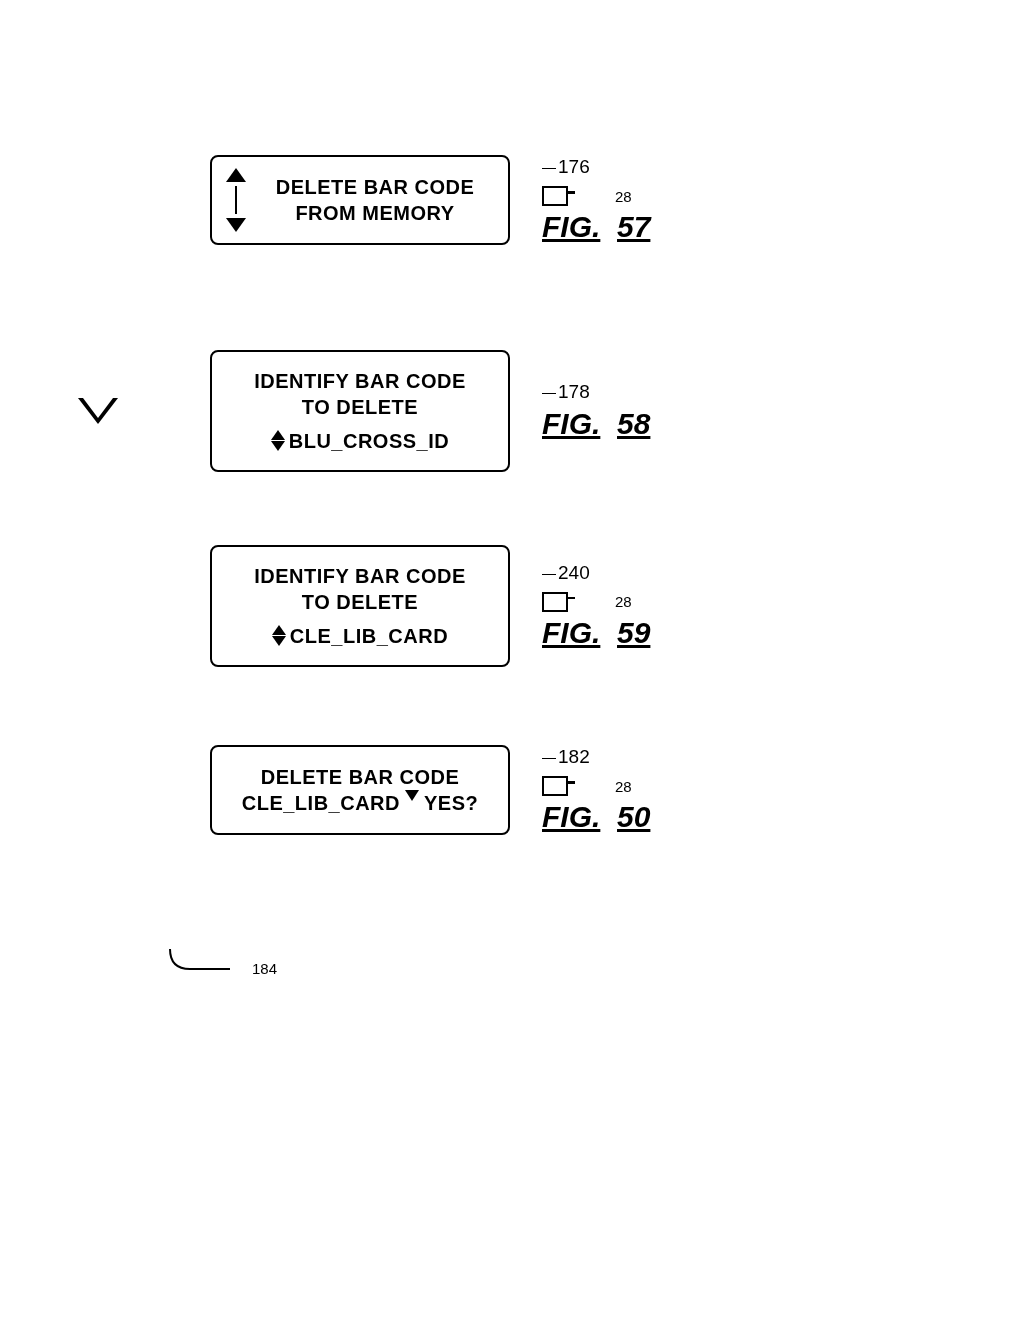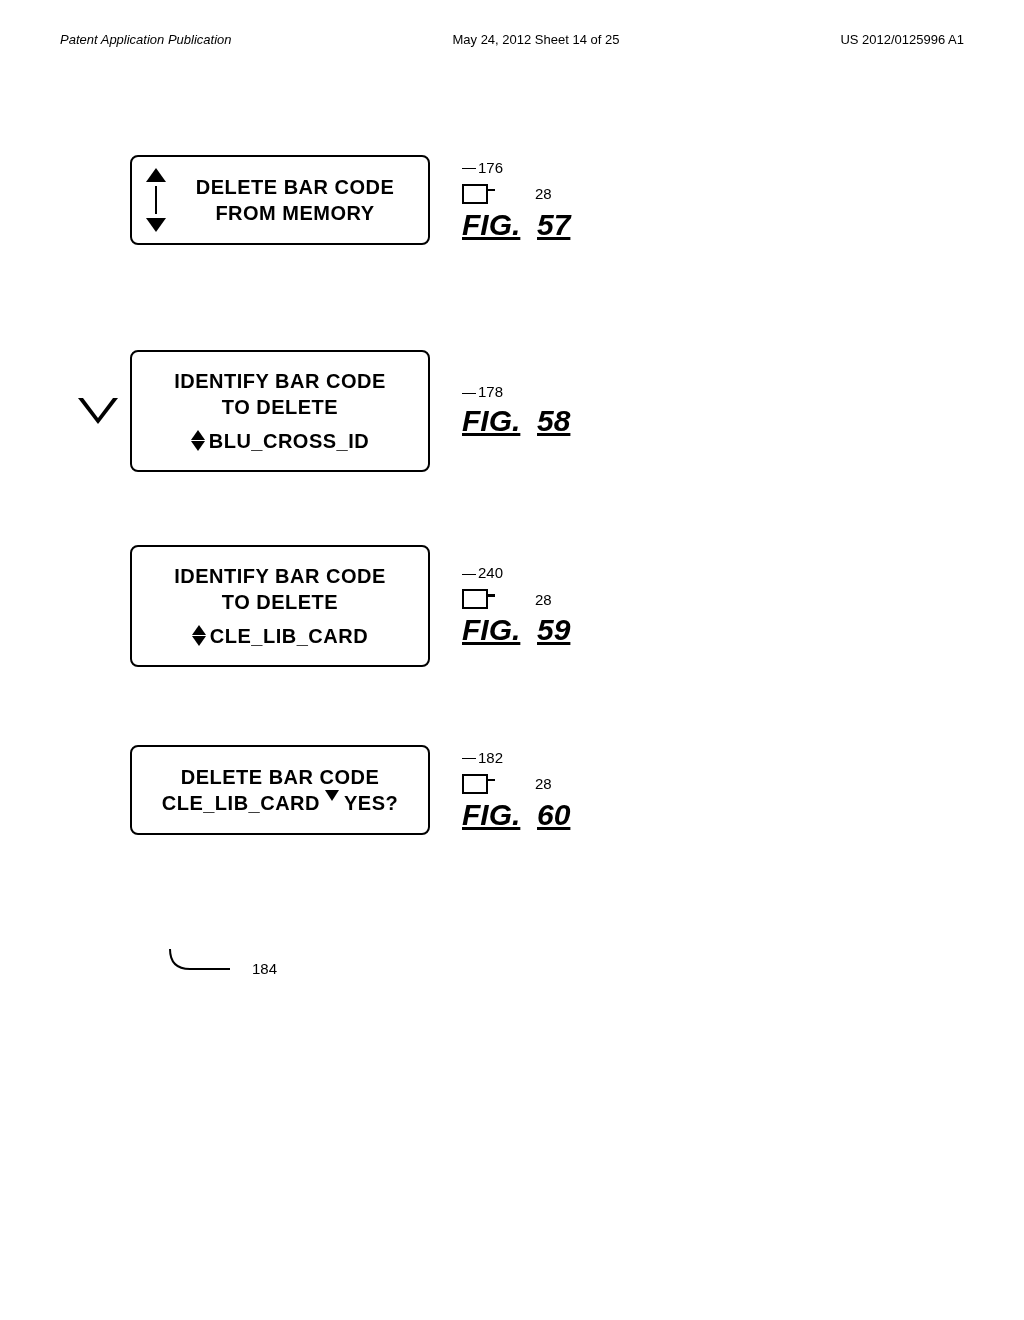--- a/index.html
+++ b/index.html
@@ -41,20 +41,21 @@
       border: 2px solid #000;
       border-radius: 8px;
       padding: 16px 20px;
       min-width: 300px;
       max-width: 360px;
       min-height: 90px;
       display: flex;
       align-items: center;
       justify-content: center;
       position: relative;
+      margin-left: 80px;
     }
 
     .screen-box-text {
       font-size: 20px;
       font-weight: bold;
       text-align: center;
       line-height: 1.3;
       letter-spacing: 0.5px;
     }
 
@@ -145,21 +146,21 @@
       align-items: center;
       margin-bottom: 4px;
     }
 
     .ref-dash {
       font-size: 14px;
       margin-right: 2px;
     }
 
     .ref-num-text {
-      font-size: 15px;
+      font-size: 19px;
     }
 
     .device-box-wrap {
       display: flex;
       align-items: center;
       margin: 4px 0;
       gap: 41px;
     }
 
     .dev-rect {
@@ -183,25 +184,20 @@
       font-size: 15px;
       margin-left: 6px;
     }
 
   </style>
 </head>
 <body>
 
 <div class="page">
 
-  <div class="header">
-    <span class="header-left">Patent Application Publication</span>
-    <span class="header-center">May 24, 2012  Sheet 14 of 25</span>
-    <span class="header-right">US 2012/0125996 A1</span>
-  </div>
 
   <div style="position:absolute; top:155px; left:60px; right:60px; bottom:60px;">
 
     <div class="absolute-row" style="top:0px;">
       <div class="fig-container">
 
         <div style="position:relative; margin-left:70px;">
           <div class="screen-box">
 
             <div class="up-down-arrow">
@@ -320,21 +316,21 @@
             <span class="ref-dash">—</span>
             <span class="ref-num-text">182</span>
           </div>
           <div class="device-box-wrap">
             <div class="dev-rect">
               <div class="dev-corner"></div>
             </div>
             <span class="dev-num">28</span>
           </div>
           <div class="fig-title">
-            <span class="fig-title-underline">FIG.</span>&nbsp;&nbsp;<span class="fig-title-underline">60</span>
+            <span class="fig-title-underline">FIG.</span>&nbsp;&nbsp;<span class="fig-title-underline">50</span>
           </div>
         </div>
       </div>
     </div>
 
     <div class="absolute-row" style="top:790px;">
       <div class="fig-container">
         <div style="position:relative; margin-left:70px;">
 
           <div style="position:absolute; bottom:-32px; left:40px; display:flex; align-items:flex-end;">

